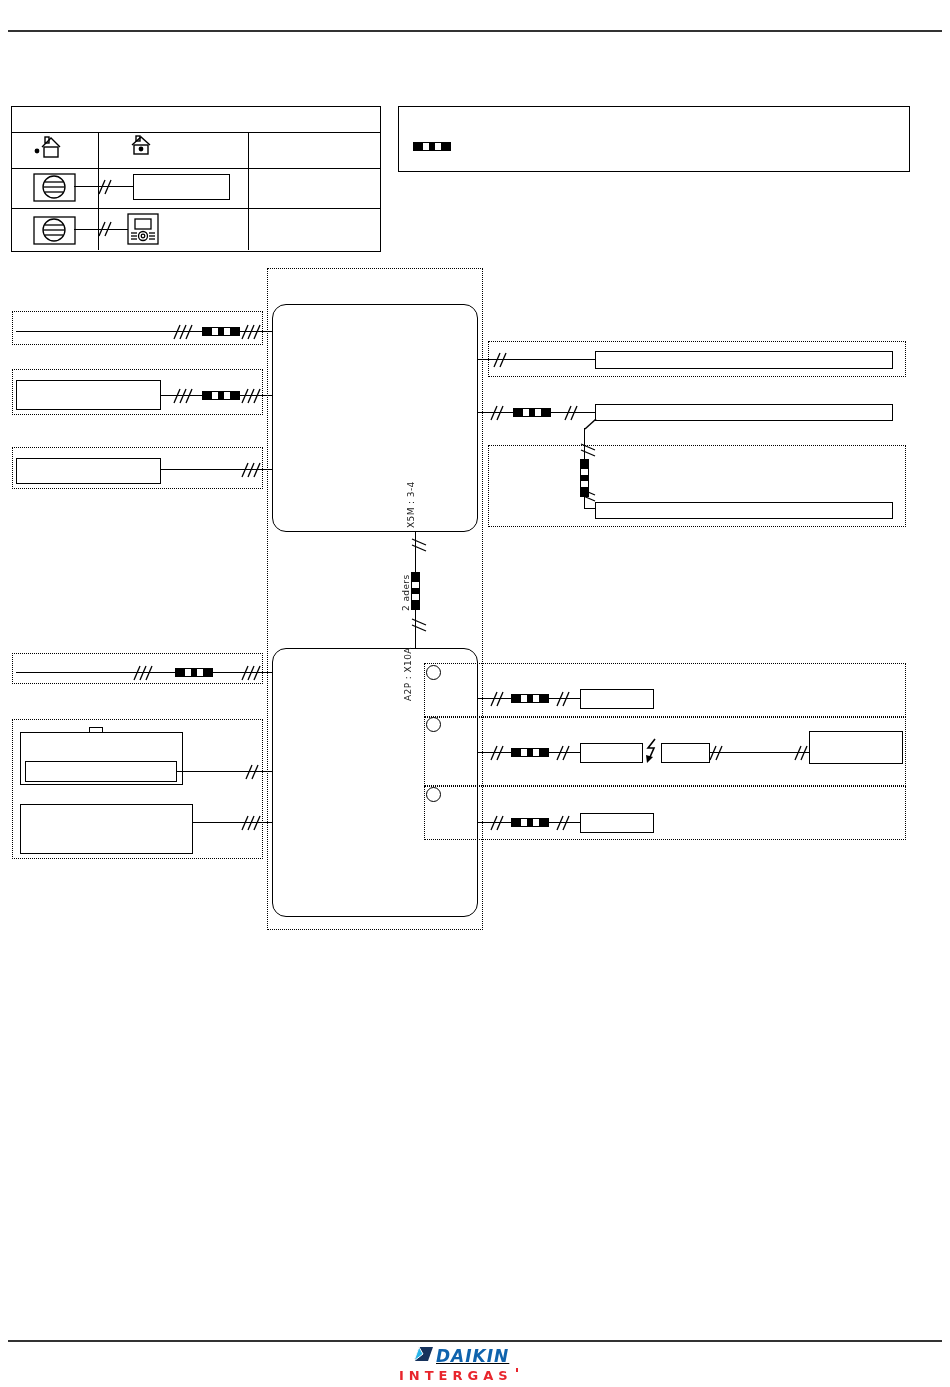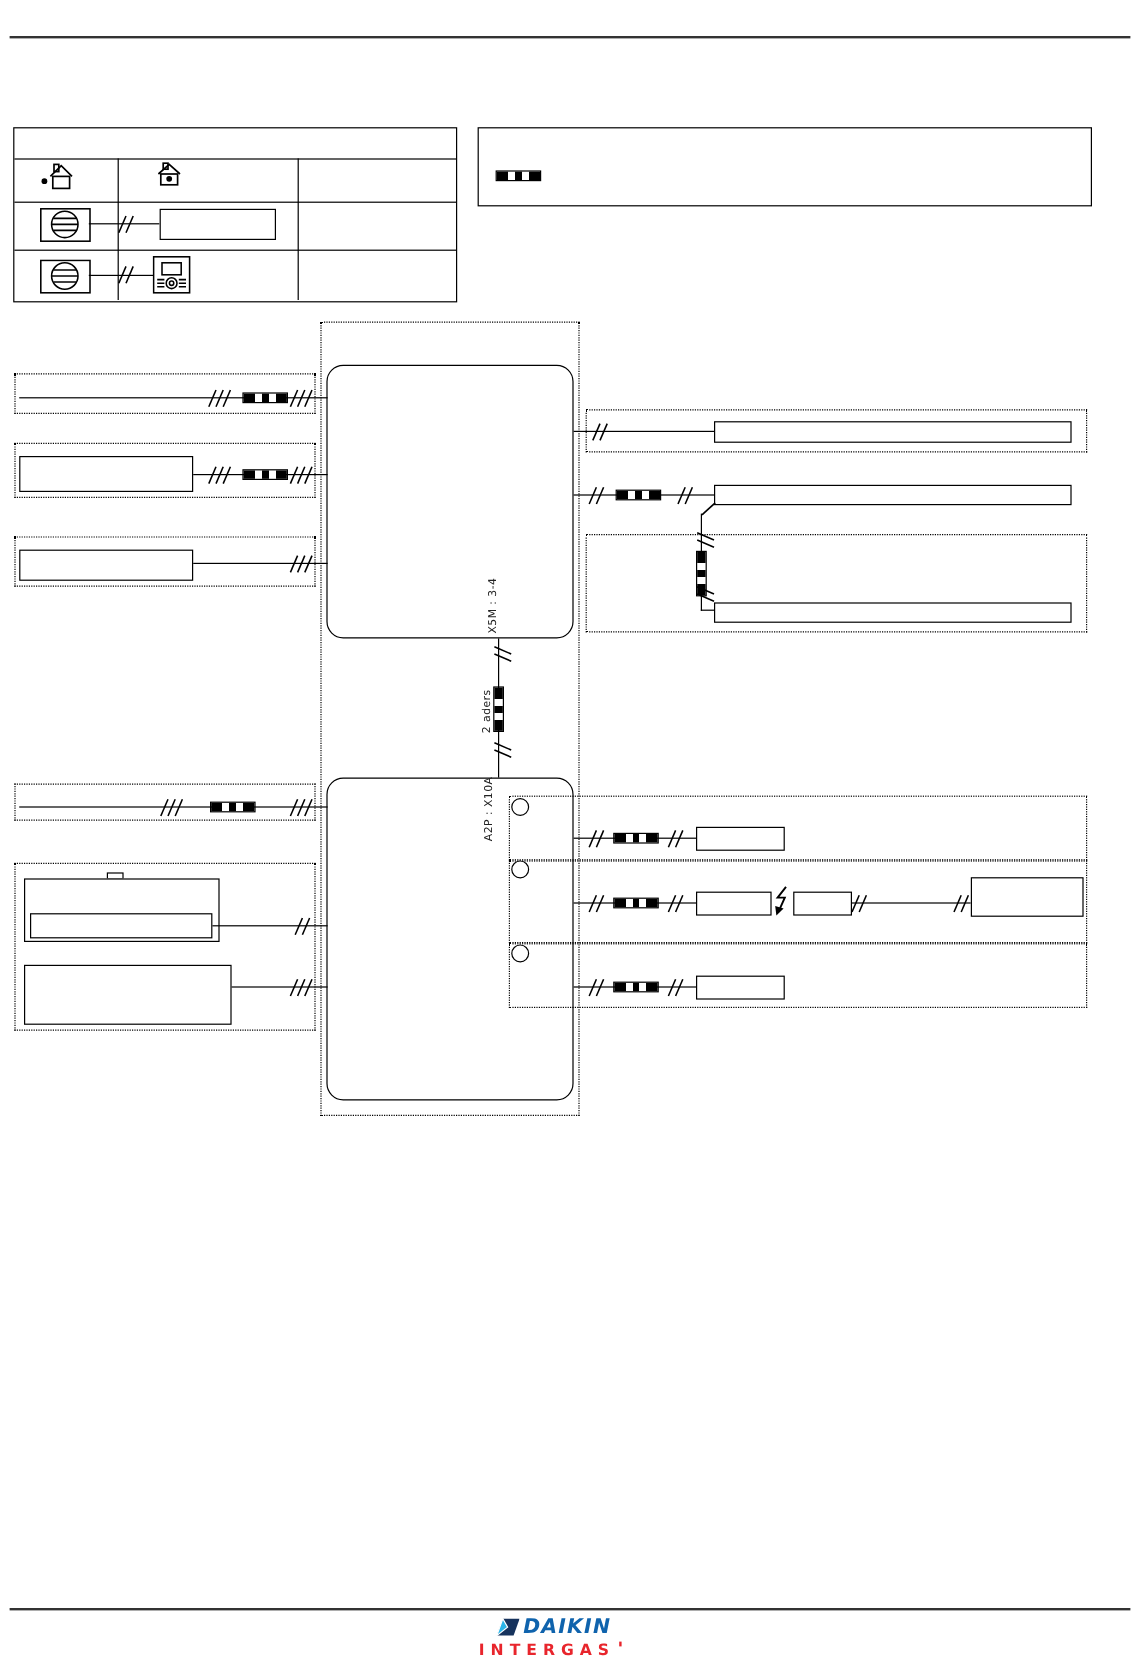--- a/index.html
+++ b/index.html
@@ -16,21 +16,21 @@
          background:linear-gradient(90deg,#000 0 26%,#fff 26% 42%,#000 42% 58%,#fff 58% 74%,#000 74% 100%);}
   .cablev{position:absolute;width:9px;height:38px;border:1px solid #000;box-sizing:border-box;
          background:linear-gradient(180deg,#000 0 26%,#fff 26% 42%,#000 42% 58%,#fff 58% 74%,#000 74% 100%);}
   .sl{position:absolute;width:22px;height:16px;line-height:0;}
   .sl.v{transform:rotate(90deg);}
   .term{position:absolute;width:13px;height:13px;border:1.4px solid #000;border-radius:50%;background:#fff;box-sizing:content-box;}
   .vlabel{position:absolute;transform:rotate(-90deg);transform-origin:0 0;font-size:9px;
           letter-spacing:.4px;white-space:nowrap;color:#222;}
   svg{display:block;}
   .ico{position:absolute;line-height:0;}
-  .daikin-row{position:absolute;left:414px;top:1346px;display:flex;align-items:center;gap:3px;}
+  .daikin-row{position:absolute;left:414px;top:1346px;display:flex;gap:3px;text-decoration:underline;}
   .daikin-txt{font-size:17px;font-weight:bold;font-style:italic;letter-spacing:1px;color:#0f63ad;}
   .intergas-txt{position:absolute;left:399px;top:1368px;font-size:13px;font-weight:bold;
                 letter-spacing:5px;color:#e8252c;}
   .intergas-tick{position:absolute;left:516px;top:1368px;width:2px;height:4px;background:#e8252c;}
 </style>
 </head>
 <body>
 
 <div class="canvas">
 

